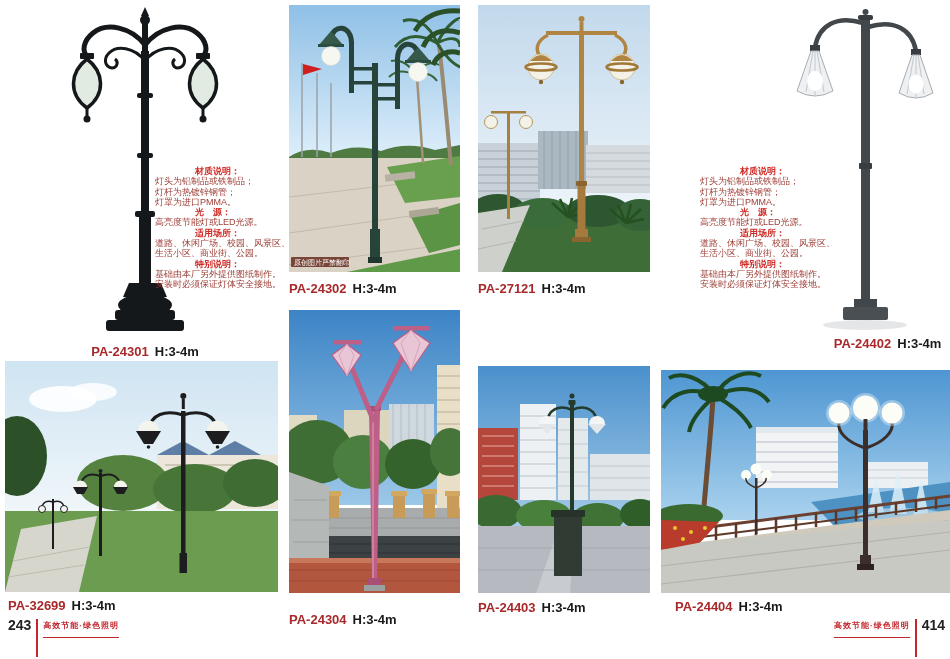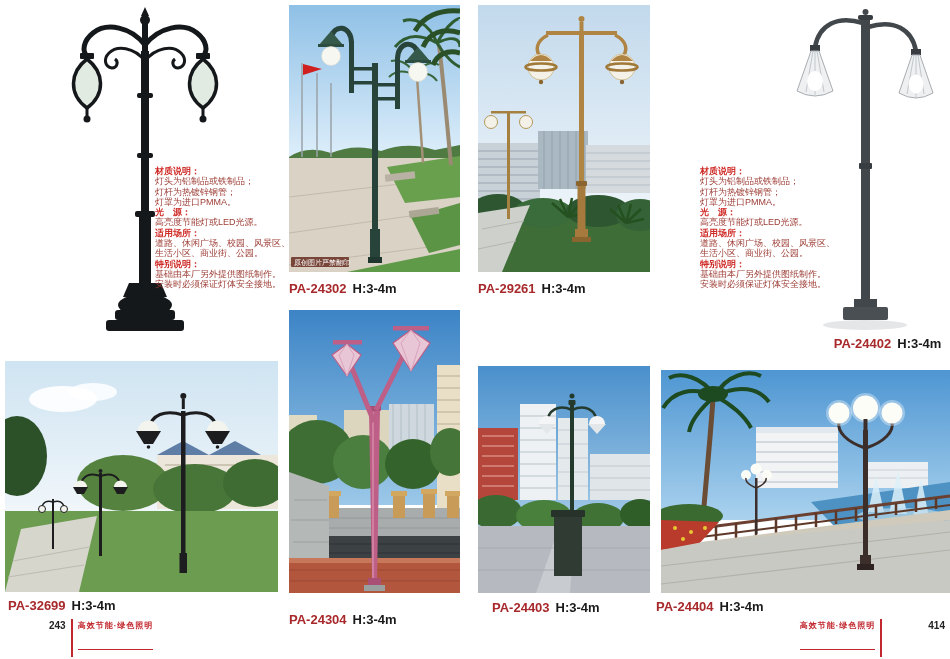--- a/index.html
+++ b/index.html
@@ -5,26 +5,26 @@
   html,body{margin:0;padding:0;background:#ffffff;}
   .page{position:relative;width:950px;height:659px;background:#fff;overflow:hidden;
         font-family:"Liberation Sans","DejaVu Sans",sans-serif;}
   .photo{position:absolute;overflow:hidden;}
   .photo svg{display:block;width:100%;height:100%;}
   .plabel{position:absolute;font-size:13px;color:#111;white-space:nowrap;text-align:right;}
   .plabel .code{color:#a8292b;font-weight:bold;margin-right:6px;}
   .plabel .h{color:#1a1a1a;font-weight:bold;}
   .center{text-align:center;}
   .spec{position:absolute;width:142px;font-size:9px;line-height:10.3px;color:#9c3c34;}
-  .spec .sh{color:#cf2b27;font-weight:bold;}
+  .spec .sh{color:#cf2b27;font-weight:bold;margin-left:40px;}
   .footer{position:absolute;display:flex;align-items:flex-start;}
-  .footer .pagenum{font-size:10px;font-weight:bold;color:#222;line-height:13px;margin-left:41px;}
+  .footer .pagenum{font-size:14px;font-weight:bold;color:#222;line-height:13px;}
   .footer .fdiv{width:2px;height:38px;background:#c1272d;margin:0 5px;}
   .footer .slogan{font-size:8px;font-weight:bold;color:#c1272d;letter-spacing:1px;
-                  border-bottom:1.5px solid #c1272d;padding-bottom:18px;margin-top:1px;white-space:nowrap;}
+                  border-bottom:1.5px solid #c1272d;padding-bottom:6px;margin-top:1px;white-space:nowrap;}
 </style>
 </head>
 <body>
 
 <div class="page">
 
   <div class="photo" style="left:15px;top:5px;width:260px;height:335px">
     <svg viewBox="0 0 260 335">
       <g>
         <path d="M130,40 C116,22 92,17 78,28 C68,36 67,46 72,51" fill="none" stroke="#15181a" stroke-width="5"></path>
@@ -47,20 +47,23 @@
         <rect x="122" y="148" width="16" height="5" rx="2" fill="#15181a"></rect>
         <rect x="124" y="210" width="12" height="68" fill="#15181a"></rect>
         <rect x="120" y="206" width="20" height="6" rx="2" fill="#15181a"></rect>
         <path d="M114,278 L146,278 L152,292 L108,292 Z" fill="#15181a"></path>
         <ellipse cx="130" cy="300" rx="27" ry="11" fill="#15181a"></ellipse>
         <rect x="100" y="305" width="60" height="10" rx="3" fill="#15181a"></rect>
         <rect x="91" y="315" width="78" height="11" rx="3" fill="#15181a"></rect>
       </g>
     </svg>
   </div>
+  <div class="plabel center" style="left:15px;top:344px;width:260px">
+    <span class="code">PA-24301</span><span class="h">H:3-4m</span>
+  </div>
 
   <div class="spec" style="left:155px;top:166px">
     <div class="sh">材质说明：</div>
     <div class="sl">灯头为铝制品或铁制品；</div>
     <div class="sl">灯杆为热镀锌钢管；</div>
     <div class="sl">灯罩为进口PMMA。</div>
     <div class="sh">光　源：</div>
     <div class="sl">高亮度节能灯或LED光源。</div>
     <div class="sh">适用场所：</div>
     <div class="sl">道路、休闲广场、校园、风景区、</div>
@@ -177,21 +180,21 @@
         <ellipse cx="63" cy="62" rx="15.5" ry="3.6" fill="none" stroke="#a07838" stroke-width="2.5"></ellipse>
         <circle cx="63" cy="77" r="2.2" fill="#8a6530"></circle>
         <circle cx="144" cy="62" r="13" fill="#f3f1e8" stroke="#cdb683" stroke-width="0.8"></circle>
         <path d="M133,56 Q144,44 155,56" fill="#b08544"></path>
         <ellipse cx="144" cy="62" rx="15.5" ry="3.6" fill="none" stroke="#a07838" stroke-width="2.5"></ellipse>
         <circle cx="144" cy="77" r="2.2" fill="#8a6530"></circle>
       </g>
     </svg>
   </div>
   <div class="plabel" style="left:478px;top:281px">
-    <span class="code">PA-29261</span><span class="h">H:3-4m</span>
+    <span class="code">PA-27121</span><span class="h">H:3-4m</span>
   </div>
 
   <div class="spec" style="left:700px;top:166px">
     <div class="sh">材质说明：</div>
     <div class="sl">灯头为铝制品或铁制品；</div>
     <div class="sl">灯杆为热镀锌钢管；</div>
     <div class="sl">灯罩为进口PMMA。</div>
     <div class="sh">光　源：</div>
     <div class="sl">高亮度节能灯或LED光源。</div>
     <div class="sh">适用场所：</div>
@@ -400,21 +403,21 @@
         <path d="M94,44 C108,38 118,44 119,57" stroke="#233a2d" stroke-width="2.5" fill="none"></path>
         <path d="M61,58 A8,8 0 0 1 77,58 Z" fill="#f4f5f6"></path>
         <polygon points="60,58 78,58 69,68" fill="#e4e7ea"></polygon>
         <path d="M111,58 A8,8 0 0 1 127,58 Z" fill="#f4f5f6"></path>
         <polygon points="110,58 128,58 119,68" fill="#e4e7ea"></polygon>
         <rect x="76" y="148" width="28" height="62" fill="#2f3b33"></rect>
         <rect x="73" y="144" width="34" height="7" rx="1" fill="#27322b"></rect>
       </g>
     </svg>
   </div>
-  <div class="plabel" style="left:492px;top:600px">
+  <div class="plabel" style="left:478px;top:600px">
     <span class="code">PA-24403</span><span class="h">H:3-4m</span>
   </div>
 
   <div class="photo" style="left:661px;top:370px;width:289px;height:223px">
     <svg viewBox="0 0 289 223">
       <defs>
         <linearGradient id="sky44" x1="0" y1="0" x2="0" y2="1">
           <stop offset="0" stop-color="#4e96d2"></stop>
             <stop offset="1" stop-color="#aad2ee"></stop>
         </linearGradient>
@@ -471,21 +474,21 @@
         <rect x="202.5" y="49" width="4" height="13" fill="#3c2e2a"></rect>
         <path d="M204,78 C186,72 176,62 178,52" stroke="#3c2e2a" stroke-width="3" fill="none"></path>
         <path d="M205,78 C223,72 233,62 231,52" stroke="#3c2e2a" stroke-width="3" fill="none"></path>
         <circle cx="178" cy="43" r="13" fill="#ffffff" opacity="0.35"></circle>
         <circle cx="178" cy="43" r="10.5" fill="#fdfdf8"></circle>
         <circle cx="231" cy="43" r="13" fill="#ffffff" opacity="0.35"></circle>
         <circle cx="231" cy="43" r="10.5" fill="#fdfdf8"></circle>
       </g>
     </svg>
   </div>
-  <div class="plabel" style="left:656px;top:599px">
+  <div class="plabel" style="left:675px;top:599px">
     <span class="code">PA-24404</span><span class="h">H:3-4m</span>
   </div>
 
   <div class="footer" style="left:8px;top:619px">
     <span class="pagenum">243</span>
     <span class="fdiv"></span>
     <span class="slogan">高效节能·绿色照明</span>
   </div>
   <div class="footer" style="right:5px;top:619px;position:absolute">
     <span class="slogan">高效节能·绿色照明</span>

